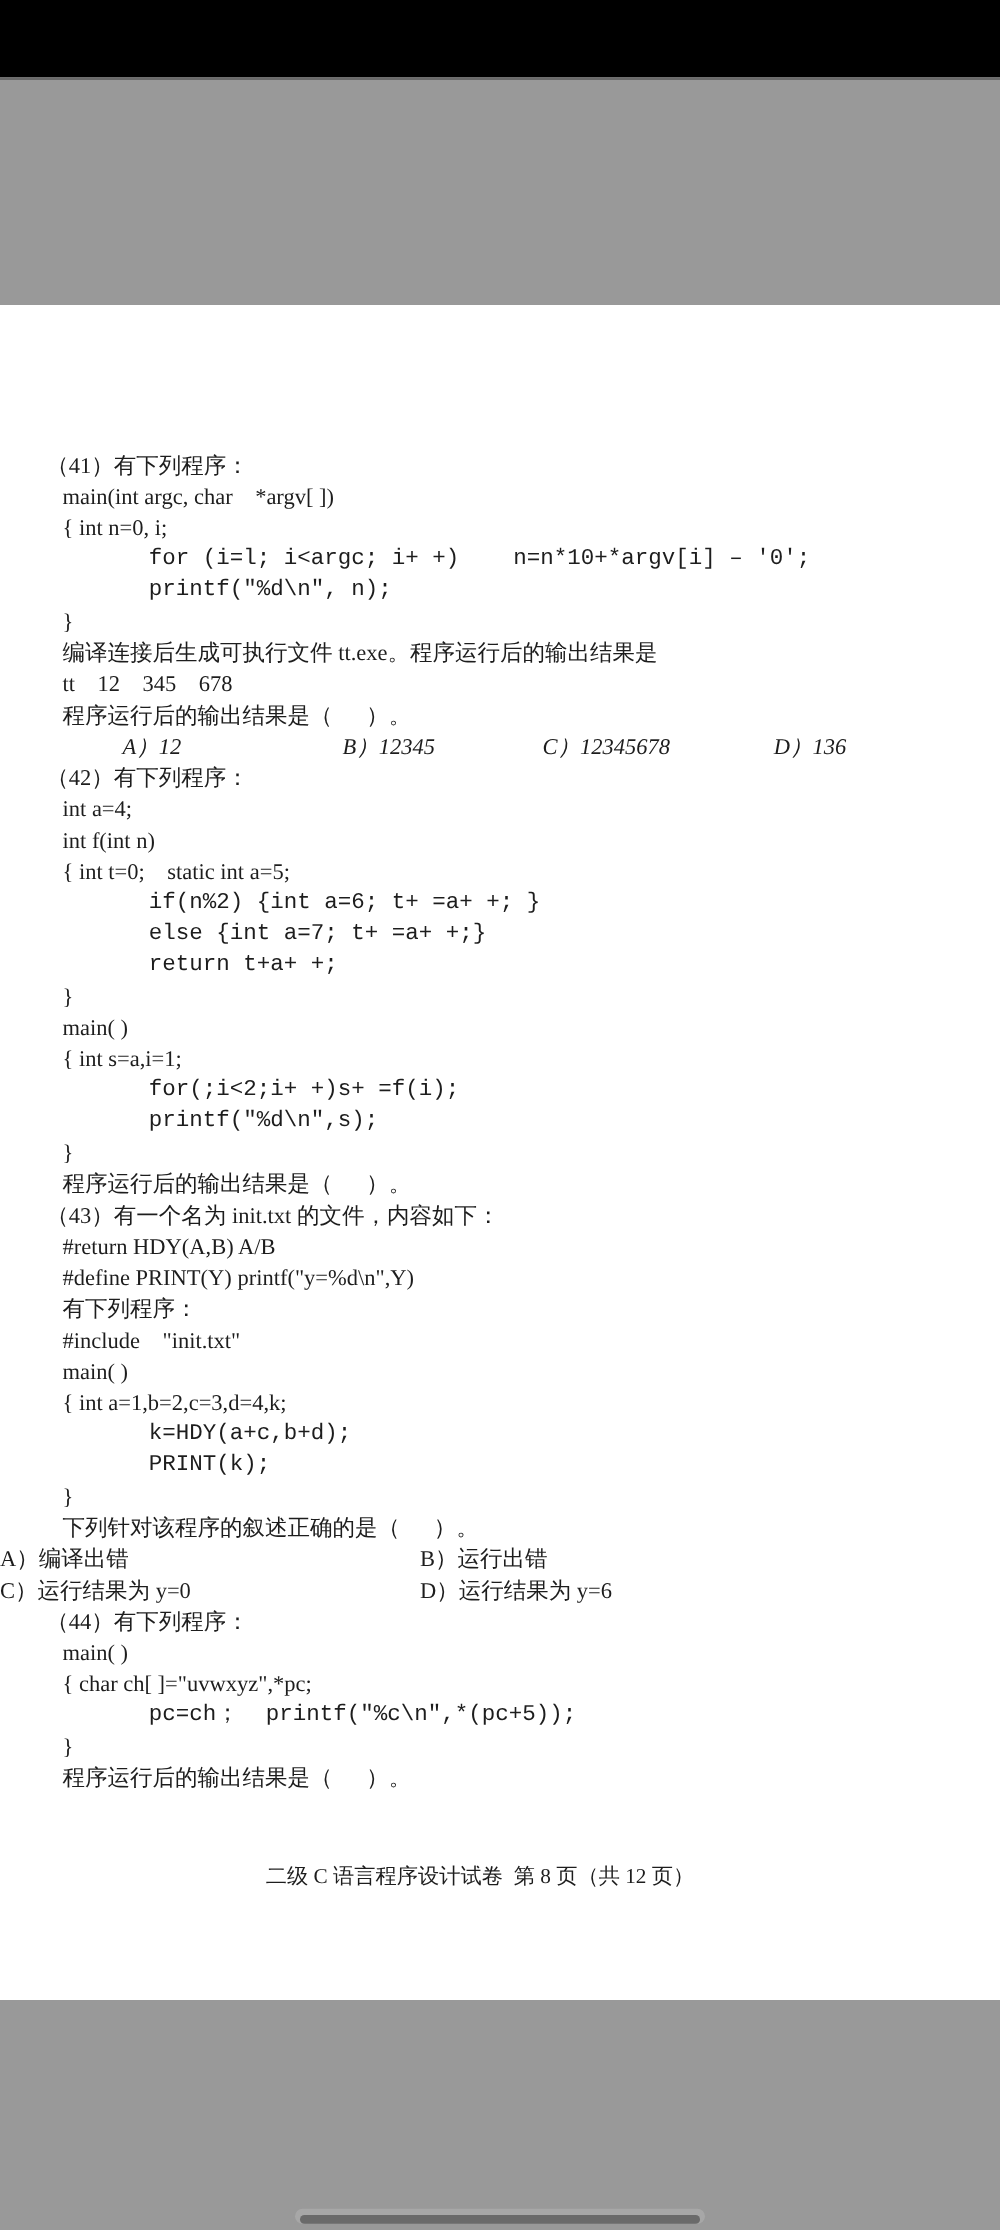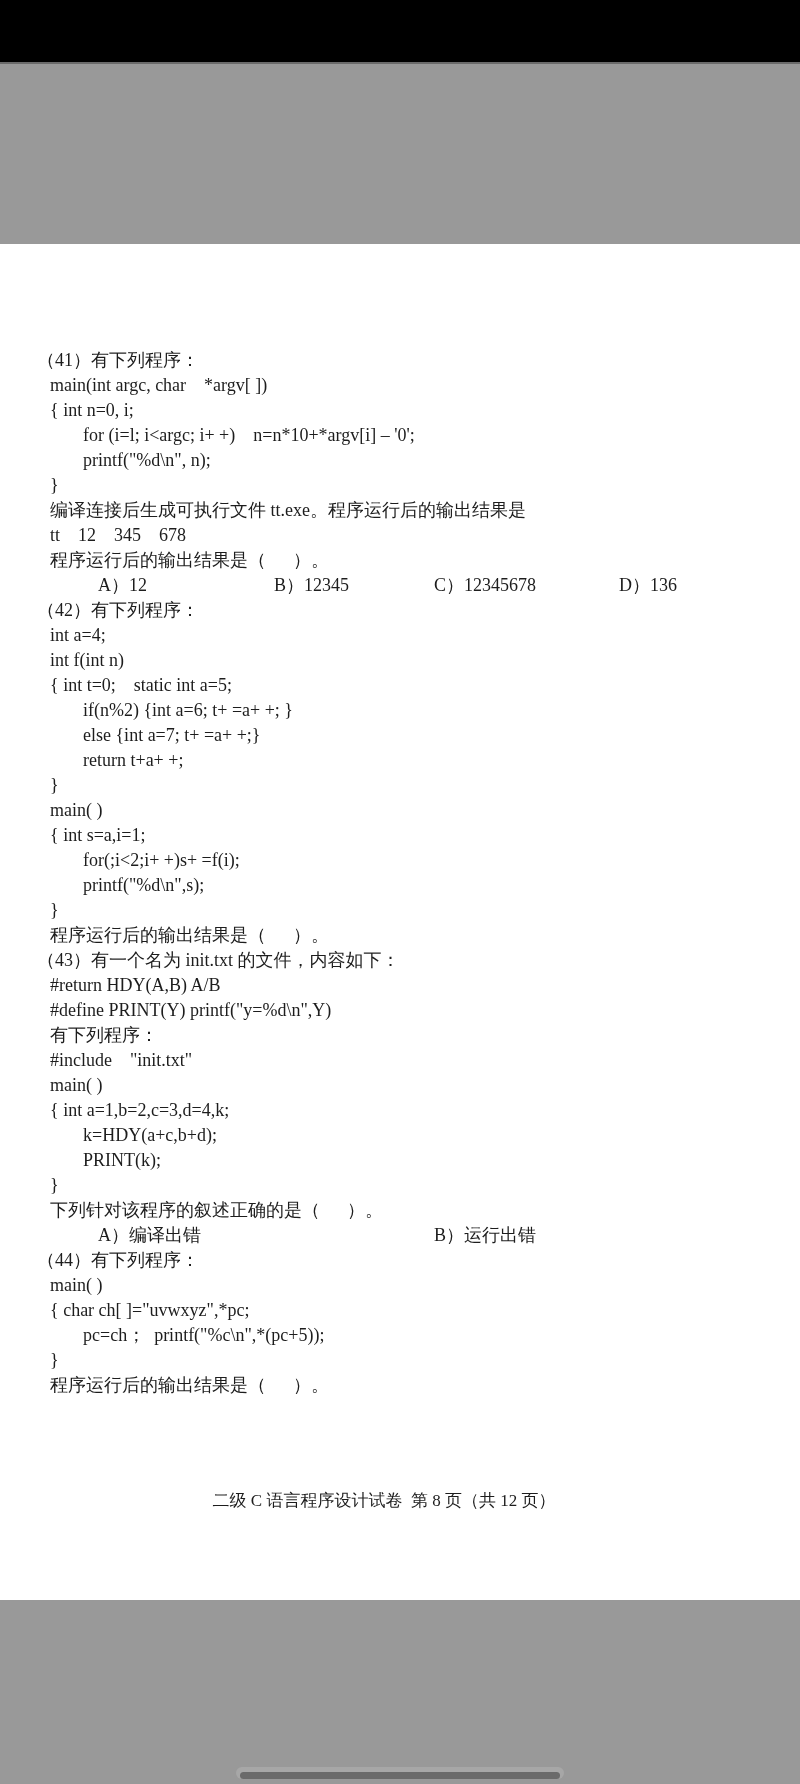--- a/index.html
+++ b/index.html
@@ -22,36 +22,36 @@
   }
   .doc-page{
     position:absolute;left:0;top:244px;width:800px;height:1356px;
     background:#ffffff;
   }
   .viewer-bottom{
     position:absolute;left:0;top:1600px;width:800px;height:184px;
     background:#999999;
   }
   .exam-lines{
-    position:absolute;left:0;top:104px;width:800px;
+    position:absolute;left:0;top:116px;width:800px;
     color:#1d1d1d;
   }
   .line{
     height:25px;line-height:25px;font-size:18px;
     white-space:pre;
   }
   .q  {padding-left:37px;}
   .c1 {padding-left:50px;}
-  .c2 {padding-left:83px;}
-  .opt4{padding-left:98px;display:flex;}
+  .c2 {padding-left:119px;font-family:Liberation Mono, monospace;}
+  .opt4{padding-left:98px;display:flex;font-style:italic;}
   .opt4 .opt:nth-child(1){width:176px;}
   .opt4 .opt:nth-child(2){width:160px;}
   .opt4 .opt:nth-child(3){width:185px;}
   .opt4 .opt:nth-child(4){flex:1;}
-  .opt2{padding-left:98px;display:flex;}
+  .opt2{display:flex;}
   .opt2 .opt:nth-child(1){width:336px;}
   .opt2 .opt:nth-child(2){flex:1;}
   .page-footer{
     position:absolute;left:0;top:1244px;width:800px;
     height:25px;line-height:25px;
     text-align:center;font-size:17px;color:#1d1d1d;
     transform:translateX(-16px);
     white-space:pre;
   }
   .scroll-track{
@@ -101,20 +101,21 @@
         <div class="line c1">#define PRINT(Y) printf("y=%d\n",Y)</div>
         <div class="line c1">有下列程序：</div>
         <div class="line c1">#include    "init.txt"</div>
         <div class="line c1">main( )</div>
         <div class="line c1">{ int a=1,b=2,c=3,d=4,k;</div>
         <div class="line c2">k=HDY(a+c,b+d);</div>
         <div class="line c2">PRINT(k);</div>
         <div class="line c1">}</div>
         <div class="line c1">下列针对该程序的叙述正确的是（      ）。</div>
         <div class="line opt2"><span class="opt">A）编译出错</span><span class="opt">B）运行出错</span></div>
+        <div class="line opt2"><span class="opt">C）运行结果为 y=0</span><span class="opt">D）运行结果为 y=6</span></div>
         <div class="line q">（44）有下列程序：</div>
         <div class="line c1">main( )</div>
         <div class="line c1">{ char ch[ ]="uvwxyz",*pc;</div>
         <div class="line c2">pc=ch；  printf("%c\n",*(pc+5));</div>
         <div class="line c1">}</div>
         <div class="line c1">程序运行后的输出结果是（      ）。</div>
       </div>
     <div class="page-footer">二级 C 语言程序设计试卷  第 8 页（共 12 页）</div>
   </div>
 

